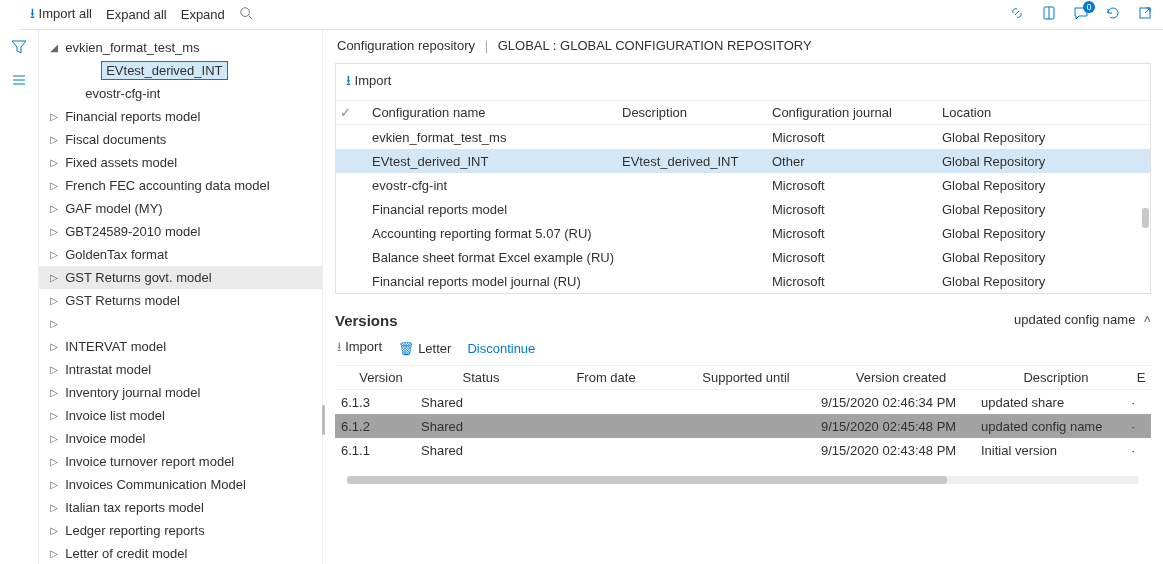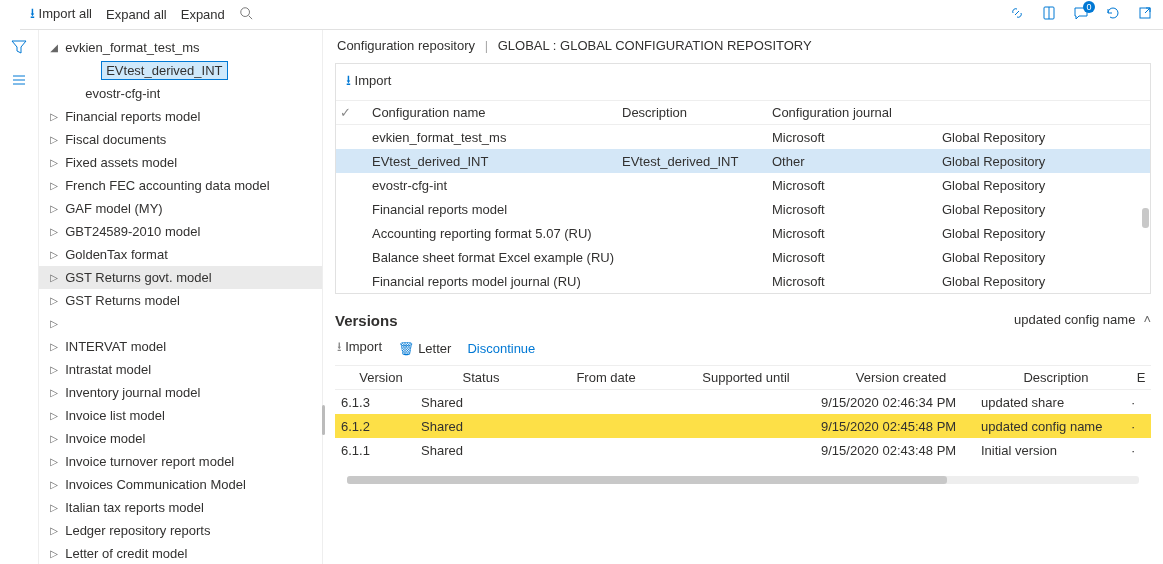--- a/index.html
+++ b/index.html
@@ -50,21 +50,21 @@
 .versions { margin: 18px 12px 4px 12px; flex: 1; display: flex; flex-direction: column; }
 .vhead { display: flex; }
 .vhead .vtitle { font-weight: 600; font-size: 15px; }
 .vhead .spacer { flex: 1; }
 .vhead .chev { color: #666; margin-left: 8px; }
 .vtoolbar { padding: 8px 2px 6px 2px; display: flex; align-items: center; gap: 16px; color: #0078d4; }
 .vtoolbar .mutelink { color: #888; }
 .vgrid { border-top: 1px solid #eee; }
 .vgridhead, .vgridrow { display: grid; grid-template-columns: 80px 120px 130px 150px 160px 150px 20px; height: 24px; align-items: center; padding-left: 6px; }
 .vgridhead { color: #605e5c; font-size: 12px; border-bottom: 1px solid #eee; text-align: center; }
-.vgridrow.sel { background: #fde047; }
+.vgridrow.sel { background: #a3a3a3; }
 
 .bottomscroll { height: 8px; background: linear-gradient(#eee,#eee); margin: 14px 12px 0 12px; border-radius: 3px; position: relative; }
 .bottomscroll .thumb { position: absolute; left: 0; top: 0; height: 8px; width: 600px; background: #c8c8c8; border-radius: 3px; }
 </style>
 </head>
 <body>
 
 <div class="topbar">
   <div class="left">
     <span><span class="import-icon">⭳</span> <span>Import all</span></span>
@@ -192,21 +192,21 @@
       <div class="tree-item">
         <span class="exp">▷</span>
         <span class="lbl">Invoices Communication Model</span>
       </div>
       <div class="tree-item">
         <span class="exp">▷</span>
         <span class="lbl">Italian tax reports model</span>
       </div>
       <div class="tree-item">
         <span class="exp">▷</span>
-        <span class="lbl">Ledger repository reports</span>
+        <span class="lbl">Ledger reporting reports</span>
       </div>
       <div class="tree-item">
         <span class="exp">▷</span>
         <span class="lbl">Letter of credit model</span>
       </div>
     </div>
 
   <div class="content">
     <div class="resizer">
         <div class="bar"></div>
@@ -220,20 +220,21 @@
 
     <div class="panel">
       <div class="importrow">
         <span class="link"><span class="import-icon">⭳</span> <span>Import</span></span>
       </div>
       <div class="gridhead">
         <span class="chk">✓</span>
         <span>Configuration name</span>
         <span>Description</span>
         <span>Configuration journal</span>
+        <span>Location</span>
       </div>
       <div id="gridbody">
           <div class="gridrow">
             <span></span>
             <span>evkien_format_test_ms</span>
             <span></span>
             <span>Microsoft</span>
             <span>Global Repository</span>
           </div>
           <div class="gridrow sel">

